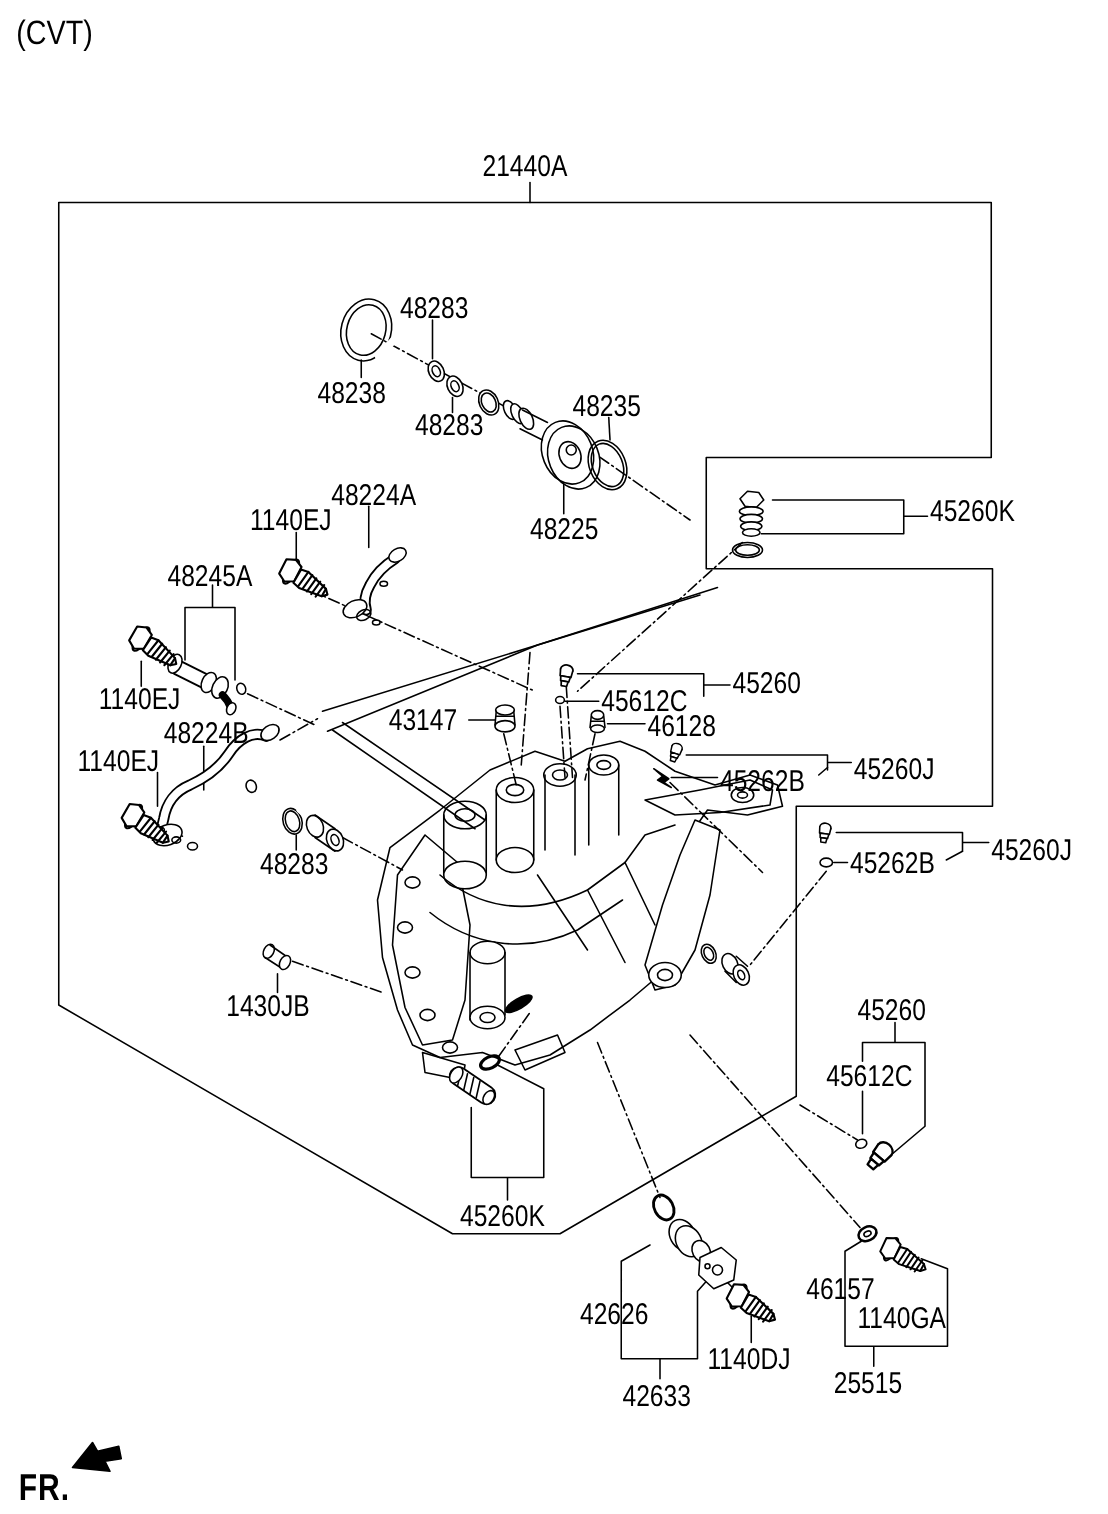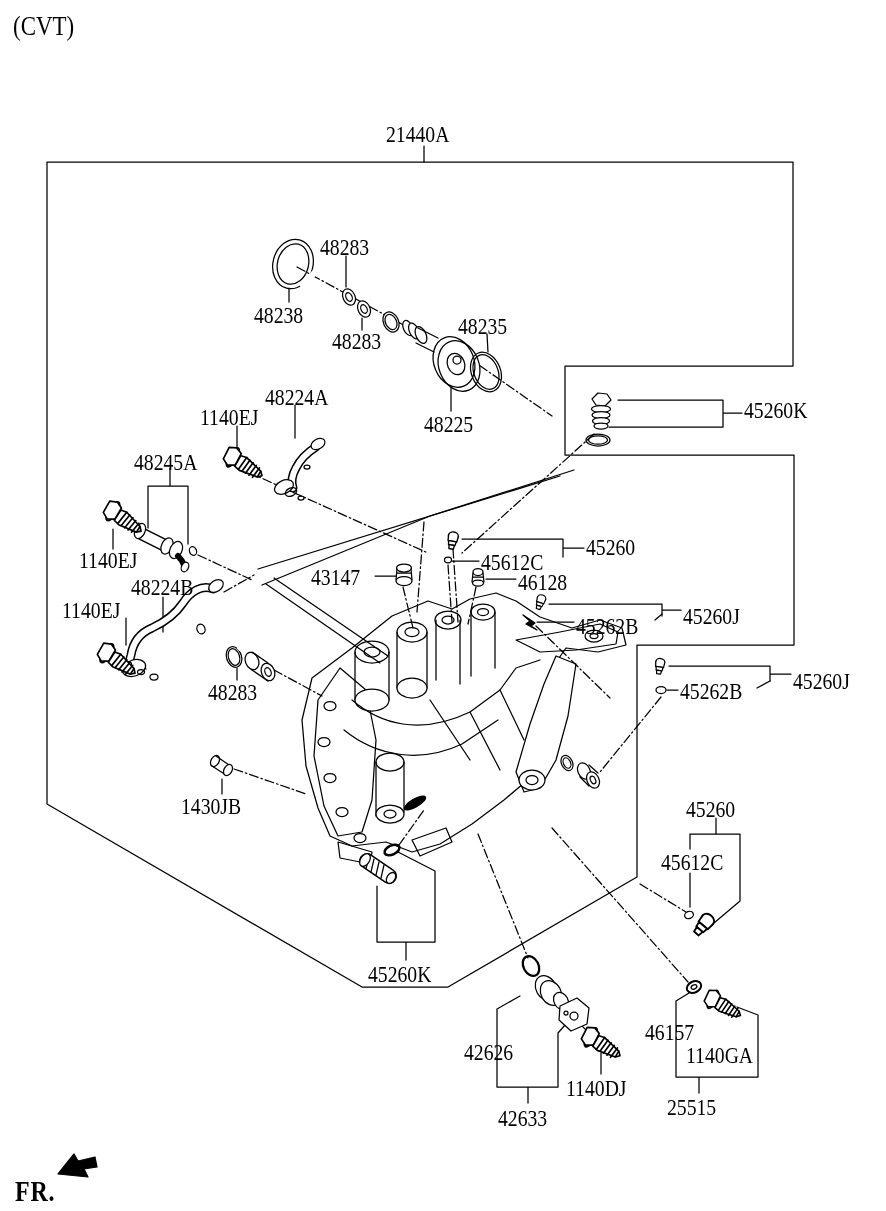--- a/index.html
+++ b/index.html
@@ -1,17 +1,17 @@
 <!DOCTYPE html>
 <html><head>
 <meta charset="utf-8">
 <style>
   html,body{margin:0;padding:0;background:#fff;}
   .canvas{position:relative;width:886px;height:1211px;background:#ffffff;overflow:hidden;
-          font-family:Liberation Serif, serif;}
+          font-family:Liberation Sans, sans-serif;}
   .canvas svg{position:absolute;left:0;top:0;}
   .pl{position:absolute;font-size:24px;line-height:1;color:#000;white-space:nowrap;
       transform:scaleX(0.82);transform-origin:left top;}
   .variant{position:absolute;font-size:27px;color:#000;transform:scaleX(0.85);transform-origin:left top;}
   .fr{position:absolute;font-size:30px;font-weight:bold;color:#000;transform:scaleX(0.8);transform-origin:left top;letter-spacing:1px;}
 </style>
 </head>
 <body>
 
 <div class="canvas">

